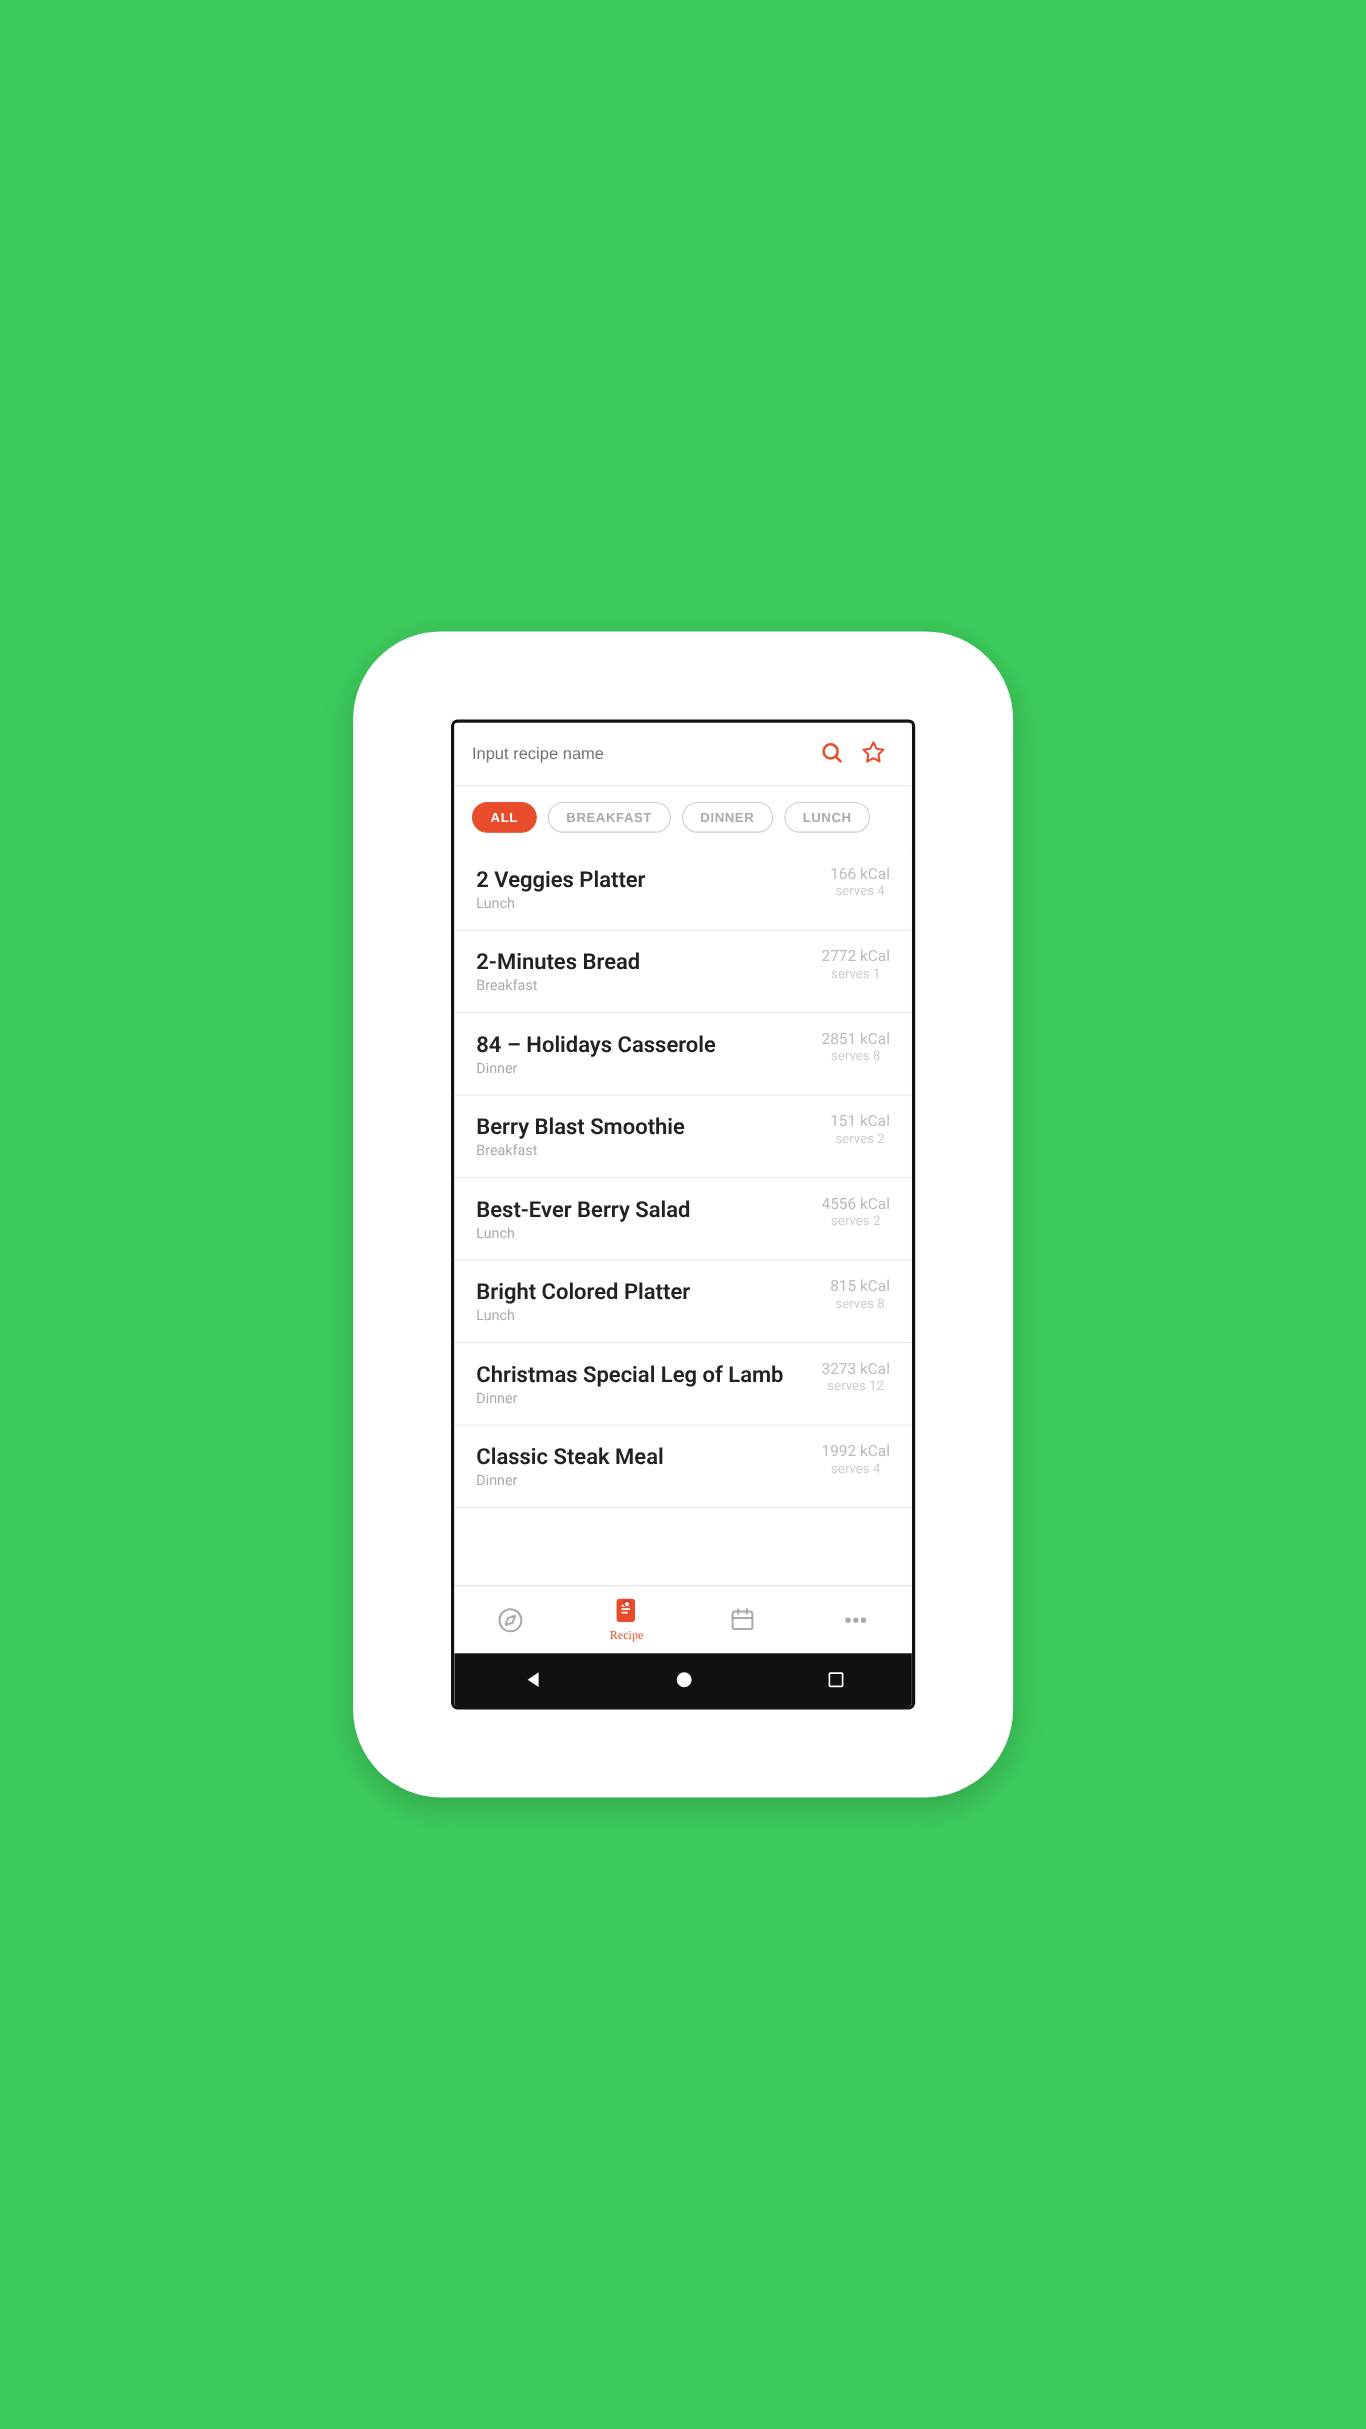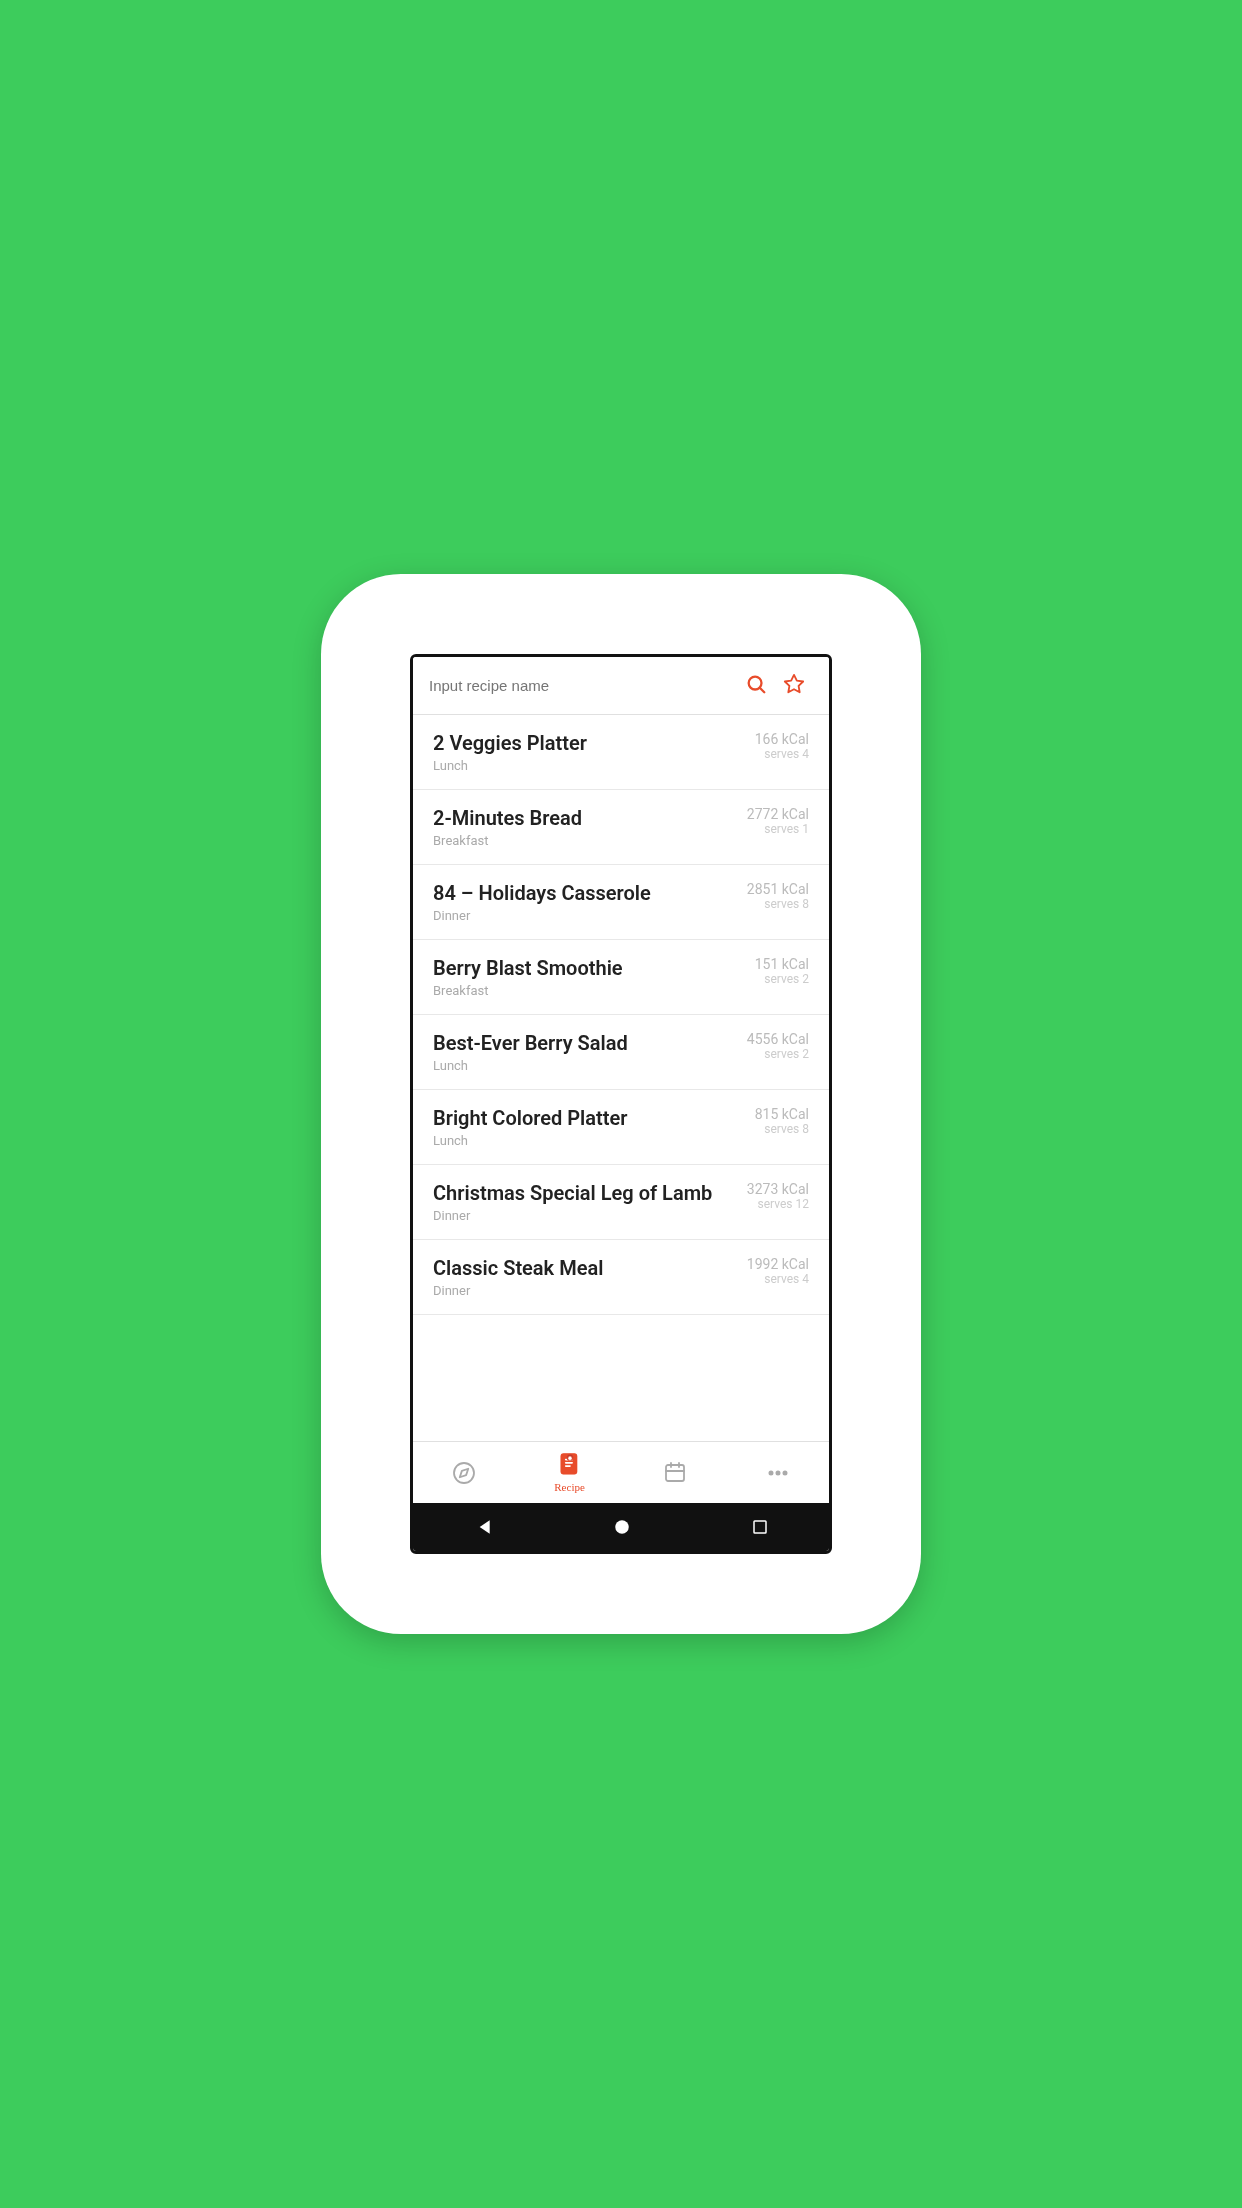--- a/index.html
+++ b/index.html
@@ -120,21 +120,21 @@
       color: #222;
       margin-bottom: 3px;
     }
 
     .recipe-category {
       font-size: 13px;
       color: #aaa;
     }
 
     .recipe-nutrition {
-      text-align: right;
+      text-align: center;
     }
 
     .recipe-kcal {
       font-size: 14px;
       color: #bbb;
       display: block;
     }
 
     .recipe-serves {
       font-size: 12px;
@@ -210,20 +210,26 @@
           <line x1="21" y1="21" x2="16.65" y2="16.65"></line>
         </svg>
       </button>
       <button class="star-icon-btn">
         <svg width="22" height="22" viewBox="0 0 24 24" fill="none" stroke="#e84c2b" stroke-width="2" stroke-linecap="round" stroke-linejoin="round">
           <polygon points="12 2 15.09 8.26 22 9.27 17 14.14 18.18 21.02 12 17.77 5.82 21.02 7 14.14 2 9.27 8.91 8.26 12 2"></polygon>
         </svg>
       </button>
     </div>
 
+    <div class="filter-row">
+      <button class="chip active">ALL</button>
+      <button class="chip">BREAKFAST</button>
+      <button class="chip">DINNER</button>
+      <button class="chip">LUNCH</button>
+    </div>
 
     <div class="recipe-list">
     <div class="recipe-item">
     <div class="recipe-info">
       <div class="recipe-name">2 Veggies Platter</div>
       <div class="recipe-category">Lunch</div>
     </div>
     <div class="recipe-nutrition">
       <span class="recipe-kcal">166 kCal</span>
       <span class="recipe-serves">serves 4</span>

